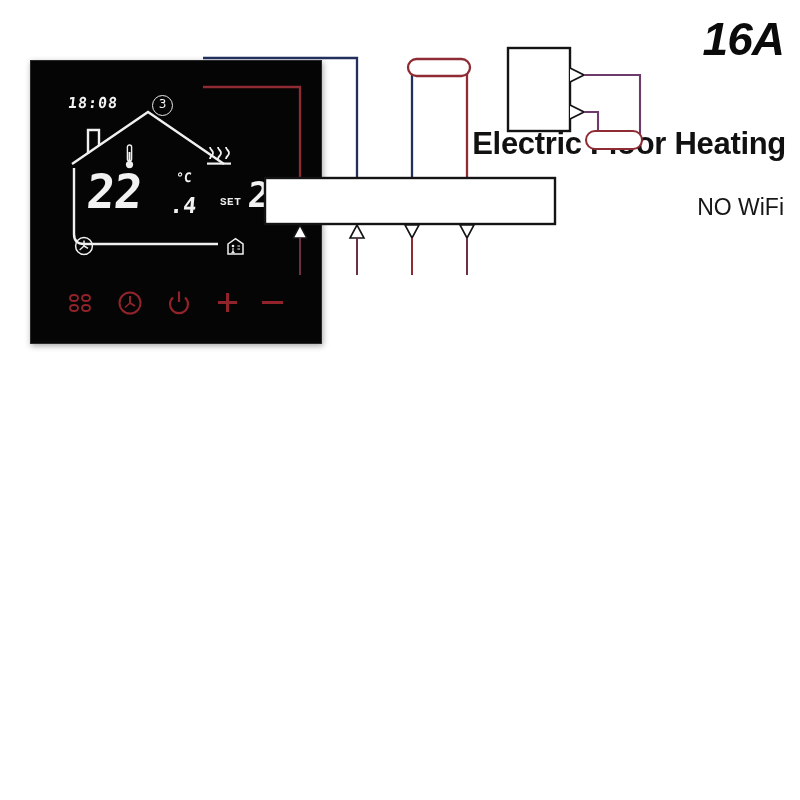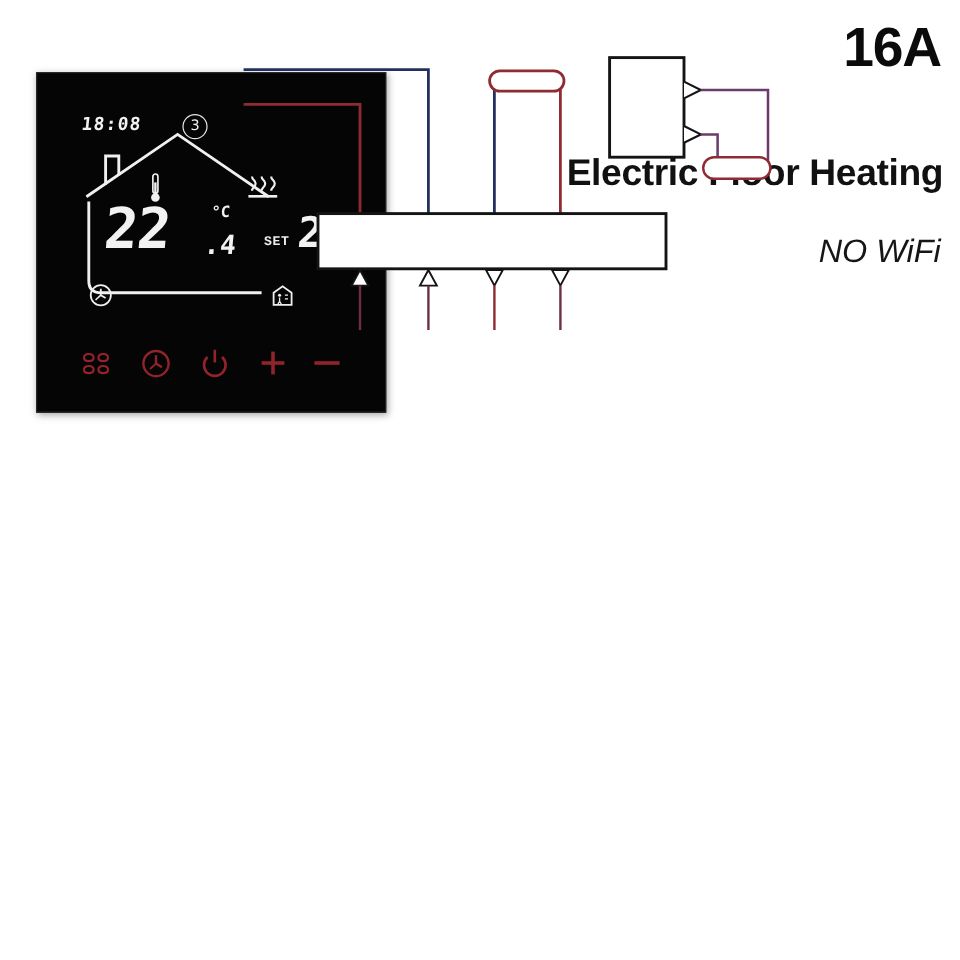--- a/index.html
+++ b/index.html
@@ -25,42 +25,42 @@
   }
   #amp-rating {
     position: absolute;
     right: 16px;
     top: 16px;
     font-size: 46px;
     font-weight: bold;
     letter-spacing: -1px;
     color: #0b0b0b;
     line-height: 1;
+    font-style: italic;
   }
   #product-title {
     position: absolute;
     right: 14px;
     top: 128px;
     font-size: 31px;
     font-weight: bold;
     color: #111111;
     letter-spacing: -0.3px;
     white-space: nowrap;
     line-height: 1;
   }
   #product-subtitle {
     position: absolute;
     right: 16px;
     top: 196px;
-    font-size: 27px;
+    font-size: 23px;
     font-weight: normal;
     color: #161616;
     white-space: nowrap;
     line-height: 1;
-    font-style: italic;
   }
 
   
   #thermostat {
     position: absolute;
     left: 30px;
     top: 60px;
     width: 292px;
     height: 284px;
     background: #050505;

